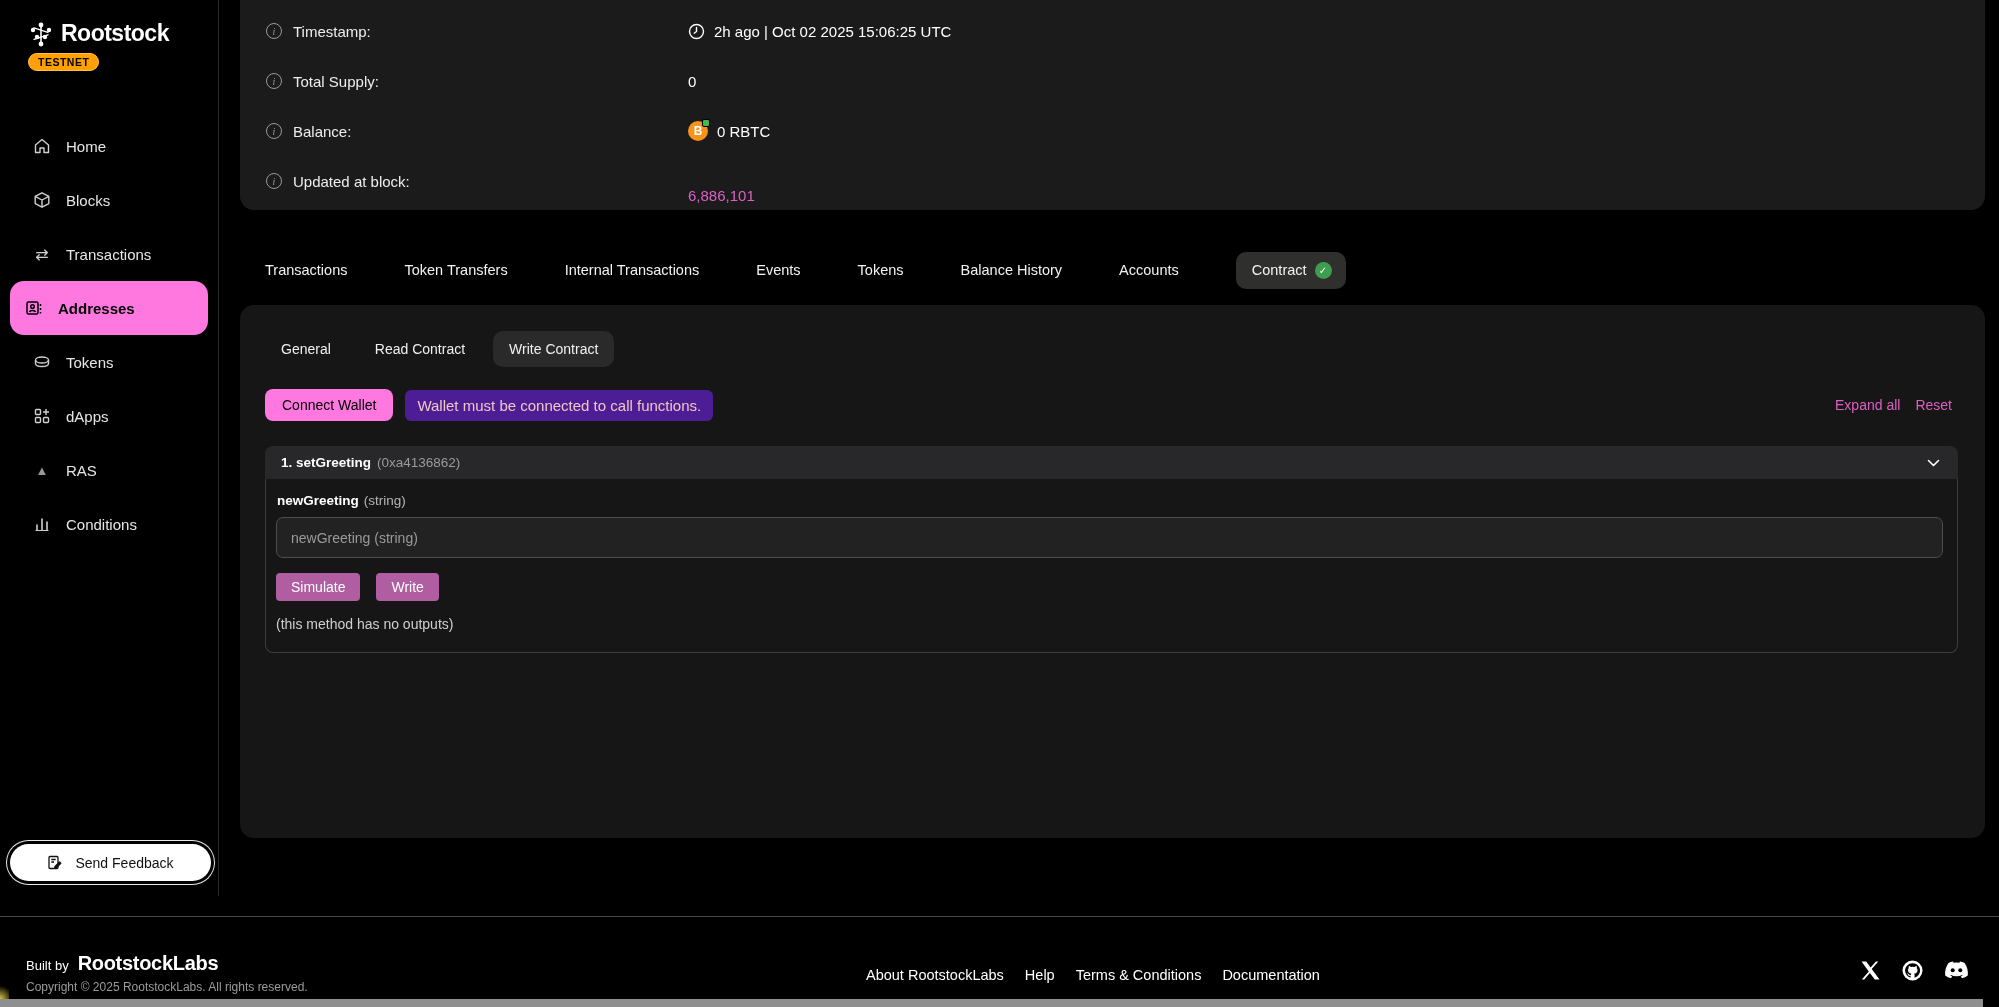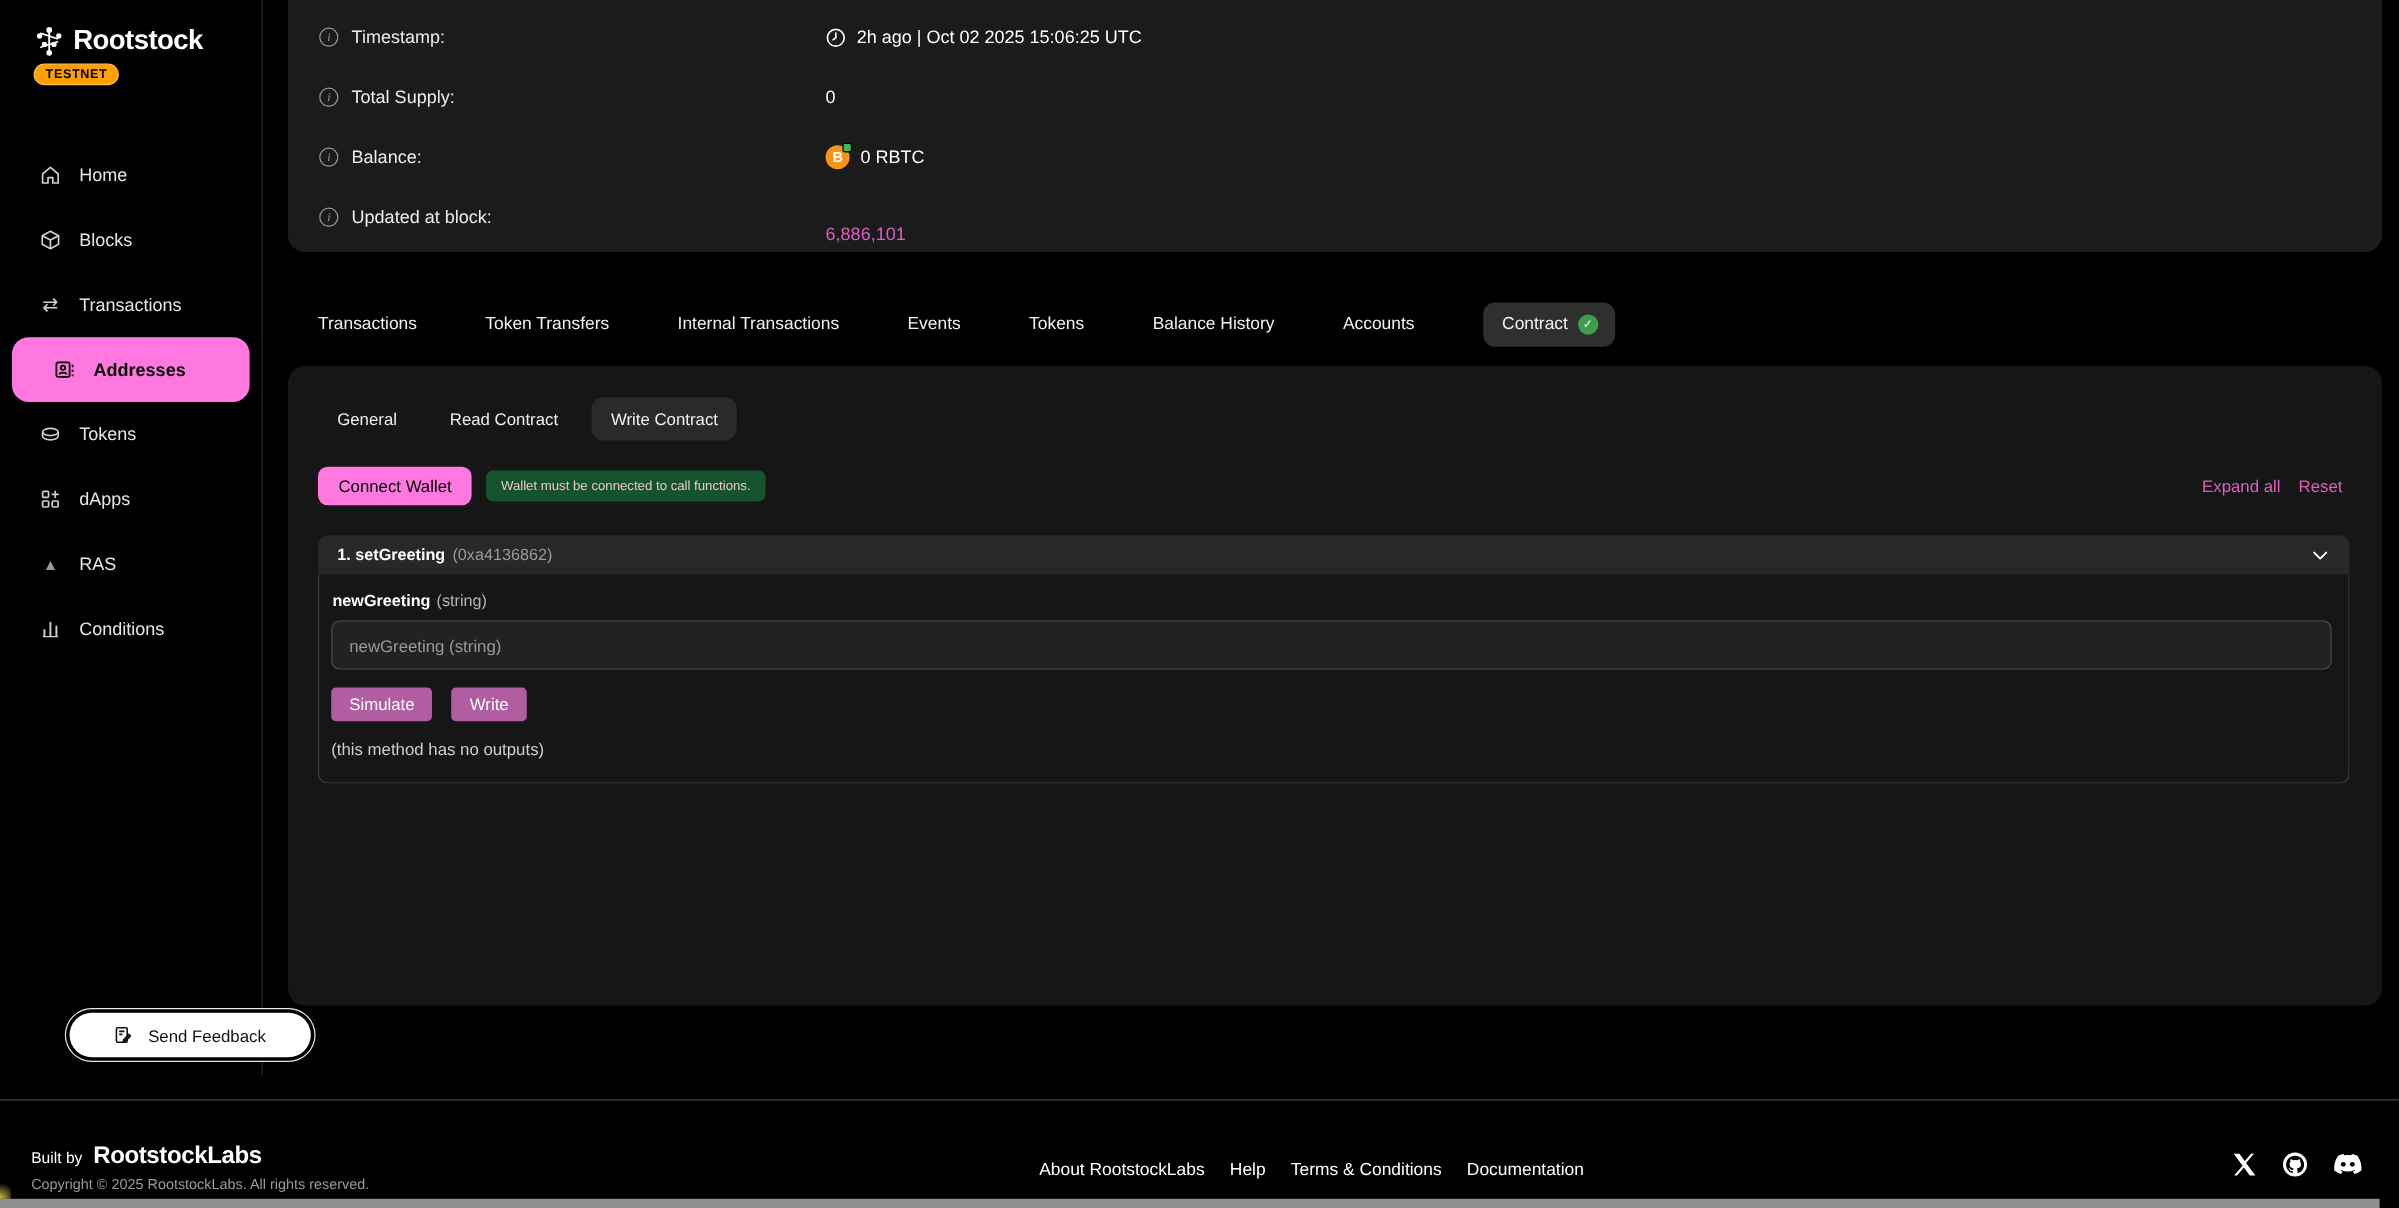--- a/index.html
+++ b/index.html
@@ -9,23 +9,23 @@
 
   
   .sidebar { position:absolute; left:0; top:0; width:219px; height:896px; background:#000; border-right:1px solid #272727; }
   .logo-row { padding:20px 0 0 28px; cursor:pointer; }
   .logo-line { display:flex; align-items:center; gap:7px; }
   .logo-text { color:#fff; font-size:23px; font-weight:700; letter-spacing:-0.5px; }
   .testnet-badge { display:inline-block; margin:6px 0 0 0px; background:#ffa000; border:1px solid #ffc04d; color:#000; font-size:10.5px; font-weight:700; letter-spacing:0.5px; padding:2px 9px; border-radius:9px; }
   .nav { margin-top:48px; }
   .nav-item { display:flex; align-items:center; gap:14px; height:54px; padding-left:32px; color:#e6e6e6; font-size:15px; cursor:pointer; }
   .nav-item .nicon { width:20px; display:flex; justify-content:center; color:#cfcfcf; font-size:16px; }
-  .nav-item.active { background:#ff78e0; color:#000; border-radius:14px; margin:0 10px; padding-left:34px; font-weight:600; }
+  .nav-item.active { background:#ff78e0; color:#000; border-radius:14px; margin:0 10px; padding-left:14px; font-weight:600; }
   .nav-item.active .nicon { color:#000; }
-  .feedback-btn { position:absolute; left:10px; bottom:15px; width:201px; height:37px; background:#fff; color:#111; border:none; border-radius:19px; display:flex; align-items:center; justify-content:center; gap:13px; font-size:14px; font-family:inherit; cursor:pointer; box-shadow:0 0 0 3px #000, 0 0 0 4px #e8e8e8;margin-left:48px; }
+  .feedback-btn { position:absolute; left:10px; bottom:15px; width:201px; height:37px; background:#fff; color:#111; border:none; border-radius:19px; display:flex; align-items:center; justify-content:center; gap:13px; font-size:14px; font-family:inherit; cursor:pointer; box-shadow:0 0 0 3px #000, 0 0 0 4px #e8e8e8; }
 
   
   .info-card { position:absolute; left:240px; top:-18px; width:1745px; height:228px; background:#1b1b1b; border-radius:14px; padding-top:24px; }
   .info-row { display:flex; align-items:center; height:50px; padding-left:26px; }
   .info-label { display:flex; align-items:center; gap:11px; width:422px; color:#ededed; font-size:15px; }
   .i-icon { width:16px; height:16px; min-width:16px; border:1.2px solid #9a9a9a; border-radius:50%; color:#9a9a9a; font-size:10px; font-style:italic; font-family:"Liberation Serif", serif; display:flex; align-items:center; justify-content:center; }
   .info-value { display:flex; align-items:center; gap:9px; color:#fff; font-size:15px; }
   .info-value.link { color:#de5fc4; cursor:pointer;margin-top:28px; }
   .rbtc-icon { position:relative; width:20px; height:20px; background:#f7931a; border-radius:50%; color:#fff; font-weight:700; font-size:12px; display:flex; align-items:center; justify-content:center; }
   .rbtc-badge { position:absolute; right:-2px; top:-2px; width:8px; height:8px; background:#3fb950; border-radius:2px; border:1px solid #000; }
@@ -36,21 +36,21 @@
   .tab.active { background:#2f2f2d; padding:10px 14px 10px 16px; border-radius:10px; display:flex; align-items:center; gap:8px; }
   .check-circle { width:17px; height:17px; background:#3f9e4d; border-radius:50%; color:#fff; font-size:10px; display:flex; align-items:center; justify-content:center; }
 
   
   .content-card { position:absolute; left:240px; top:305px; width:1745px; height:533px; background:#161616; border-radius:14px; padding:26px 33px 0 25px; }
   .subtabs { display:flex; align-items:flex-end; font-size:14px; color:#f0f0f0; gap:12px; }
   .subtab { padding:10px 16px; cursor:pointer; white-space:nowrap; }
   .subtab.active { background:#2a2a2a; border-radius:10px; }
   .wallet-row { position:relative; display:flex; align-items:center; gap:12px; margin-top:22px; }
   .connect-btn { background:#ff78e0; color:#000; border:none; font-family:inherit; font-size:14px; font-weight:500; padding:8px 17px; border-radius:8px; cursor:pointer; }
-  .warning-pill { background:#14532d; color:#efc7c1; font-size:11px; padding:7px 12px; border-radius:6px; }
+  .warning-pill { background:#4c1d95; color:#efc7c1; font-size:15px; padding:7px 12px; border-radius:6px; }
   .expand-reset { position:absolute; right:0; top:8px; display:flex; gap:15px; font-size:14px; color:#de5fc4; }
   .expand-reset span { cursor:pointer; }
   .interacting { margin-top:21px; color:#d6d6d6; font-size:14px; }
   .accordion { margin-top:25px; width:1693px; }
   .acc-header { background:#28282a; border-radius:8px 8px 0 0; height:33px; display:flex; align-items:center; padding:0 18px 0 16px; font-size:13.5px; cursor:pointer; }
   .acc-title { color:#fff; font-weight:700; }
   .acc-selector { color:#9a9a9a; margin-left:6px; }
   .acc-chevron { margin-left:auto; display:flex; }
   .acc-body { border:1px solid #3d3d3d; border-top:none; border-radius:0 0 8px 8px; padding:14px 14px 20px 10px; background:#161616; }
   .param-label { font-size:13.5px; margin-left:1px; }

